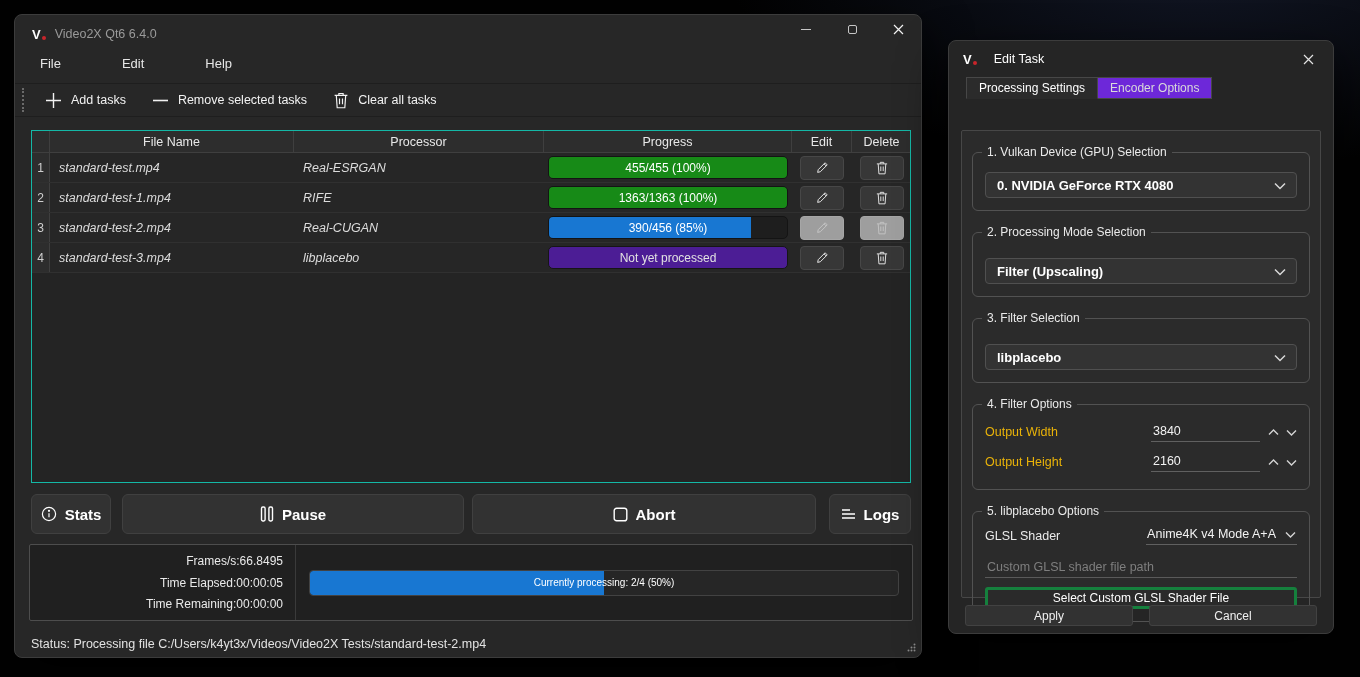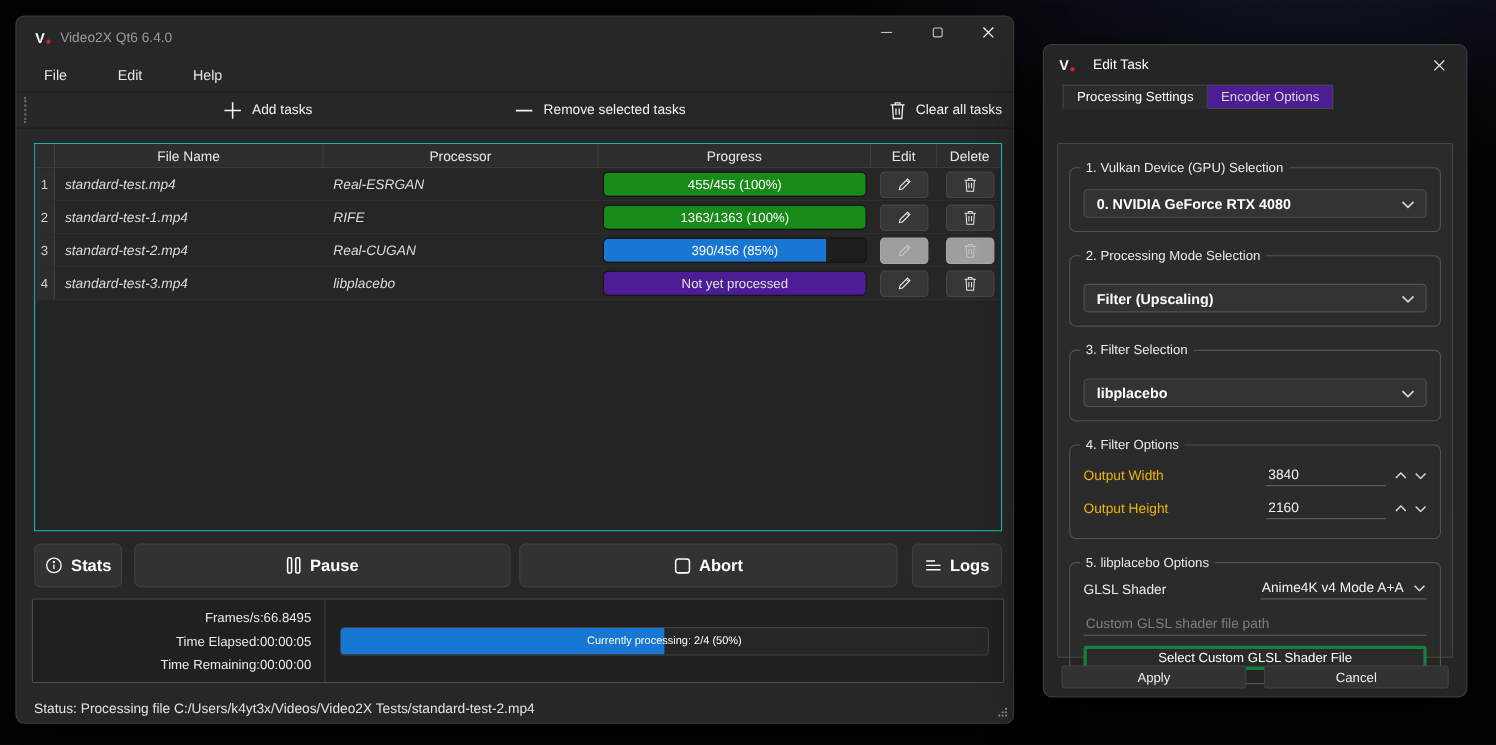--- a/index.html
+++ b/index.html
@@ -25,27 +25,27 @@
   .logo { display: flex; align-items: flex-end; margin-right: 9px; }
   .logo-v { color: #fff; font-weight: bold; font-size: 13px; line-height: 13px; }
   .logo-dot { width: 4px; height: 4px; border-radius: 50%; background: #c9252b; margin: 0 0 1px 1px; }
   .win-title { color: #9a9a9a; font-size: 12.5px; }
   .win-controls { margin-left: auto; display: flex; height: 100%; }
   .ctrl { width: 46px; height: 100%; display: flex; align-items: center; justify-content: center; }
   .ico-min { width: 10px; height: 1px; background: #c6c6c6; }
   .ico-max { width: 9px; height: 9px; border: 1px solid #c6c6c6; border-radius: 2px; }
 
   
-  .menubar { display: flex; align-items: center; height: 30px; padding-left: 19px; gap: 34px; }
+  .menubar { display: flex; align-items: flex-start; height: 30px; padding-left: 19px; gap: 49px; }
   .menu-item { color: #e6e6e6; font-size: 13px; padding: 3px 6px; border-radius: 3px; }
 
   
   .toolbar {
     display: flex; align-items: center; height: 34px; padding-left: 7px; gap: 6px;
-    border-top: 1px solid #1e1e1e; border-bottom: 1px solid #1e1e1e; justify-content: space-between;
+    border-top: 1px solid #1e1e1e; border-bottom: 1px solid #1e1e1e;
   }
   .tb-handle { width: 3px; height: 24px; border-left: 2px dotted #6a6a6a; margin-right: 4px; }
   .tool-btn { display: flex; align-items: center; gap: 9px; color: #f2f2f2; font-size: 12.5px;
     height: 28px; padding: 0 10px; border-radius: 4px; background: transparent; border: none; }
   .tool-btn svg { stroke: #f2f2f2; }
 
   
   .task-table {
     position: absolute; left: 16px; top: 115px; width: 880px; height: 353px;
     background: #242424; border: 1px solid #14b8a6;
@@ -112,21 +112,21 @@
   
   .dlg-titlebar { display: flex; align-items: center; height: 36px; padding: 0 10px 0 14px; }
   .dlg-title { color: #fff; font-size: 12.5px; margin-left: 8px; }
   .dlg-close { margin-left: auto; width: 30px; height: 28px; display: flex; align-items: center;
     justify-content: center; background: transparent; border: none; }
 
   .tabs { position: relative; z-index: 2; display: flex; padding-left: 17px; }
   .tab { height: 22px; display: flex; align-items: center; padding: 0 12px; font-size: 12px;
     border: 1px solid #474747; }
   .tab.active { background: #2b2b2b; color: #fff; border-bottom: 1px solid #2b2b2b; }
-  .tab.inactive { background: #4c1d95; color: #dadada; border-left: none; }
+  .tab.inactive { background: #6d28d9; color: #dadada; border-left: none; }
 
   .tab-panel { position: absolute; left: 12px; right: 12px; top: 89px; height: 468px;
     background: #2b2b2b; border: 1px solid #474747; border-radius: 2px; padding: 0 10px; }
   .group { position: relative; border: 1px solid #525252; border-radius: 6px; padding: 12px;
     margin-top: 21px; }
   .group-label { position: absolute; top: -8px; left: 9px; background: #2b2b2b; padding: 0 5px;
     color: #eaeaea; font-size: 12px; white-space: nowrap; }
   .combo { position: relative; height: 26px; background: #333333; border: 1px solid #505050;
     border-radius: 4px; display: flex; align-items: center; padding: 0 11px; margin-top: 7px;
     color: #fff; font-size: 13px; font-weight: bold; width: 100%; }

